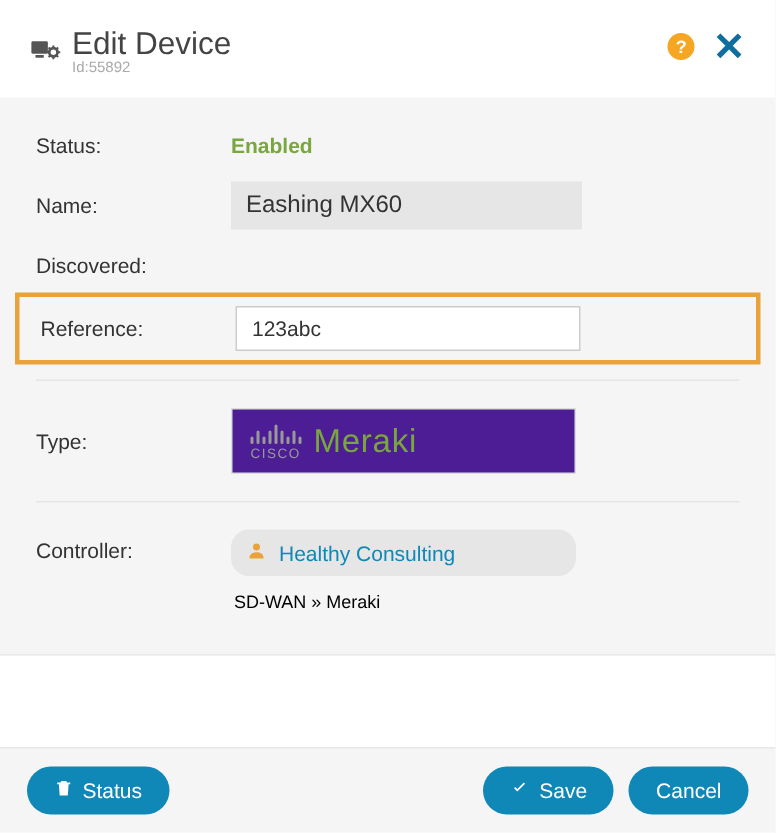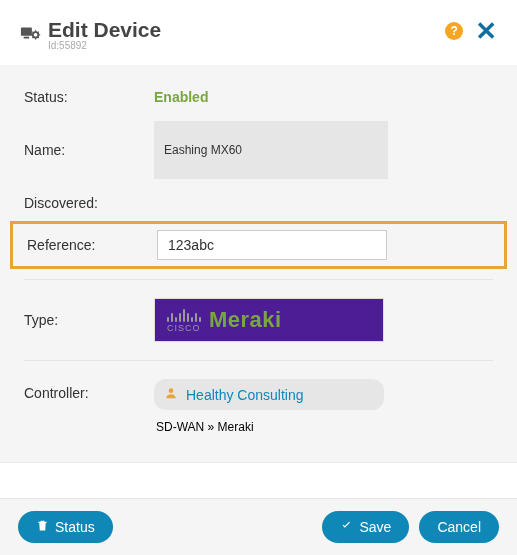--- a/index.html
+++ b/index.html
@@ -13,21 +13,21 @@
     .header {
       display: flex;
       align-items: flex-start;
       padding: 18px 20px 14px 20px;
     }
     .header-icon { color: #555; margin-right: 6px; margin-top: 4px; }
     .header-text { flex: 1; }
     .header-title {
       font-size: 21px;
       color: #444;
-      font-weight: 700;
+      font-weight: 400;
     }
     .header-sub {
       font-size: 10px;
       color: #aaa;
       margin-top: -2px;
     }
     .header-actions { display: flex; align-items: center; gap: 12px; }
     .help-icon {
       width: 18px; height: 18px; border-radius: 50%;
       background: #f5a623; color: #fff; font-size: 12px; font-weight: bold;
@@ -48,22 +48,22 @@
     }
     .row-label {
       width: 130px;
       font-size: 14px;
       color: #333;
     }
     .row-value { flex: 1; max-width: 230px; }
     .status-enabled { color: #7aa63f; font-weight: 600; font-size: 14px; }
     .name-box {
       background: #e6e6e6;
-      padding: 22px 10px;
-      font-size: 12px;
+      padding: 7px 10px;
+      font-size: 16px;
       color: #333;
       width: 234px;
     }
     .input {
       width: 230px;
       padding: 6px 10px;
       border: 1px solid #ccc;
       font-size: 14px;
       color: #333;
       background: #fff;
@@ -83,21 +83,21 @@
       background: #4c1d95;
       width: 230px;
       height: 44px;
       display: flex;
       align-items: center;
       padding: 0 12px;
     }
     .cisco-bars { display: flex; gap: 2px; align-items: flex-end; height: 14px; }
     .cisco-bar { width: 2px; background: #999; border-radius: 1px; }
     .cisco-text { color: #999; font-size: 9px; letter-spacing: 1px; margin-top: 1px; }
-    .meraki-text { color: #7aa63f; font-size: 22px; font-weight: 700; letter-spacing: 0.5px; margin-left: 8px; }
+    .meraki-text { color: #7aa63f; font-size: 22px; font-weight: 400; letter-spacing: 0.5px; margin-left: 8px; }
 
     .discovered-value { font-weight: 700; font-size: 14px; color: #222; }
 
     .controller-box {
       background: #e6e6e6;
       width: 230px;
       padding: 7px 10px;
       display: flex;
       align-items: center;
       gap: 8px;

